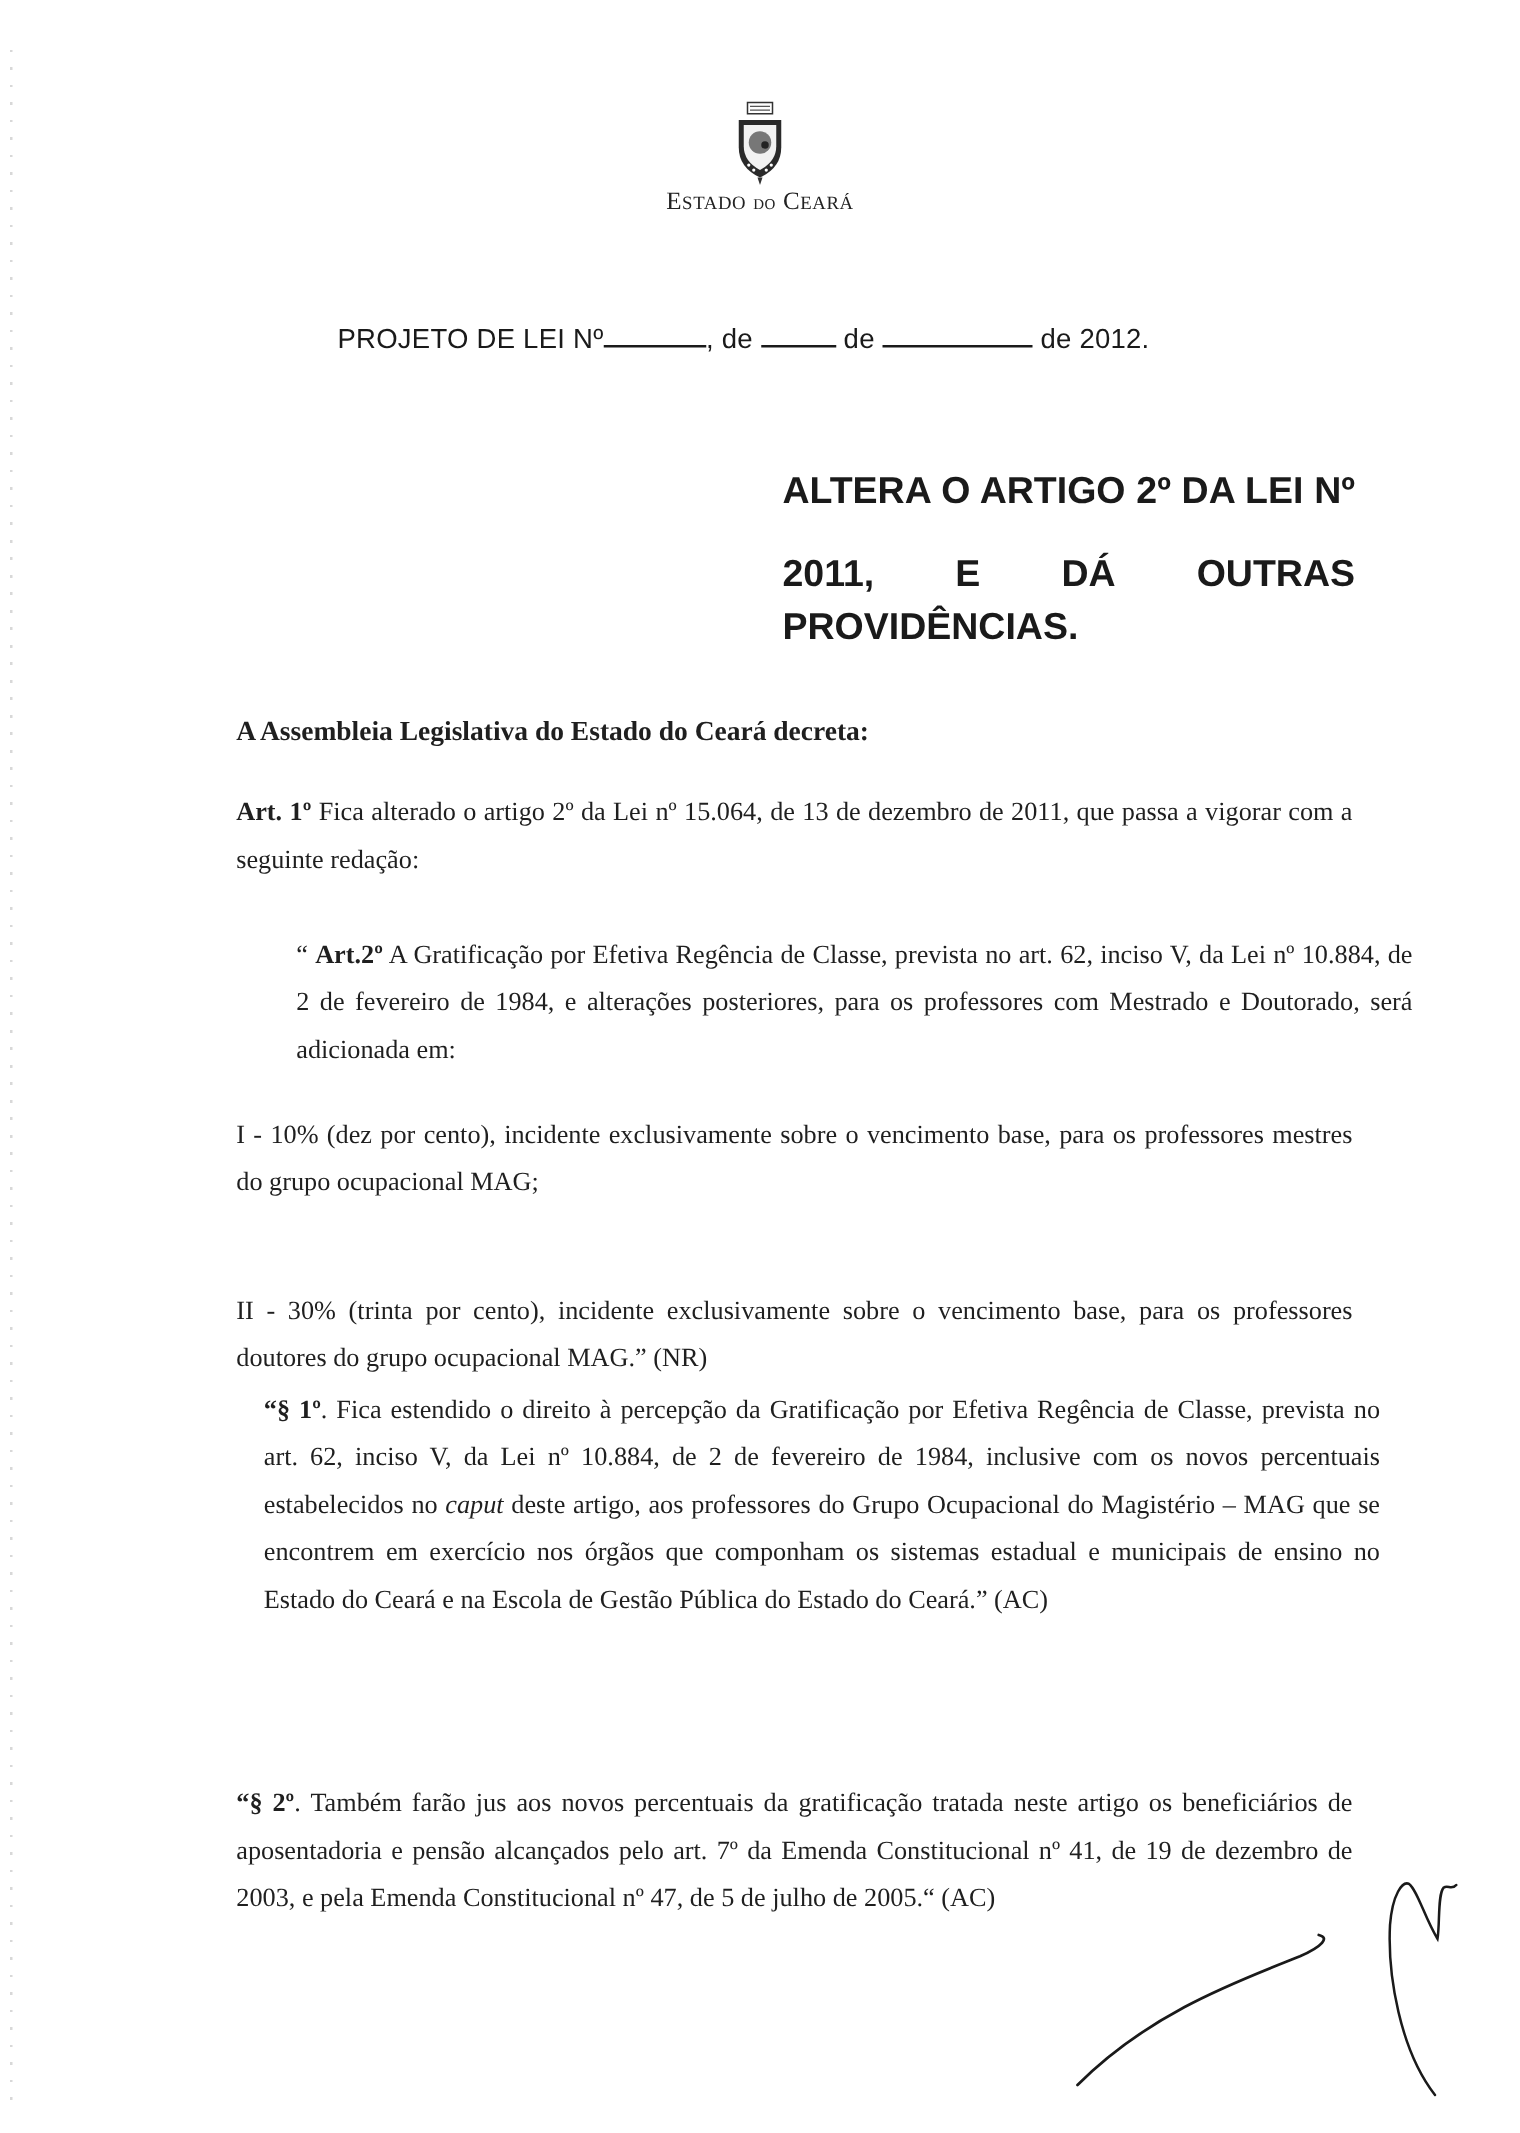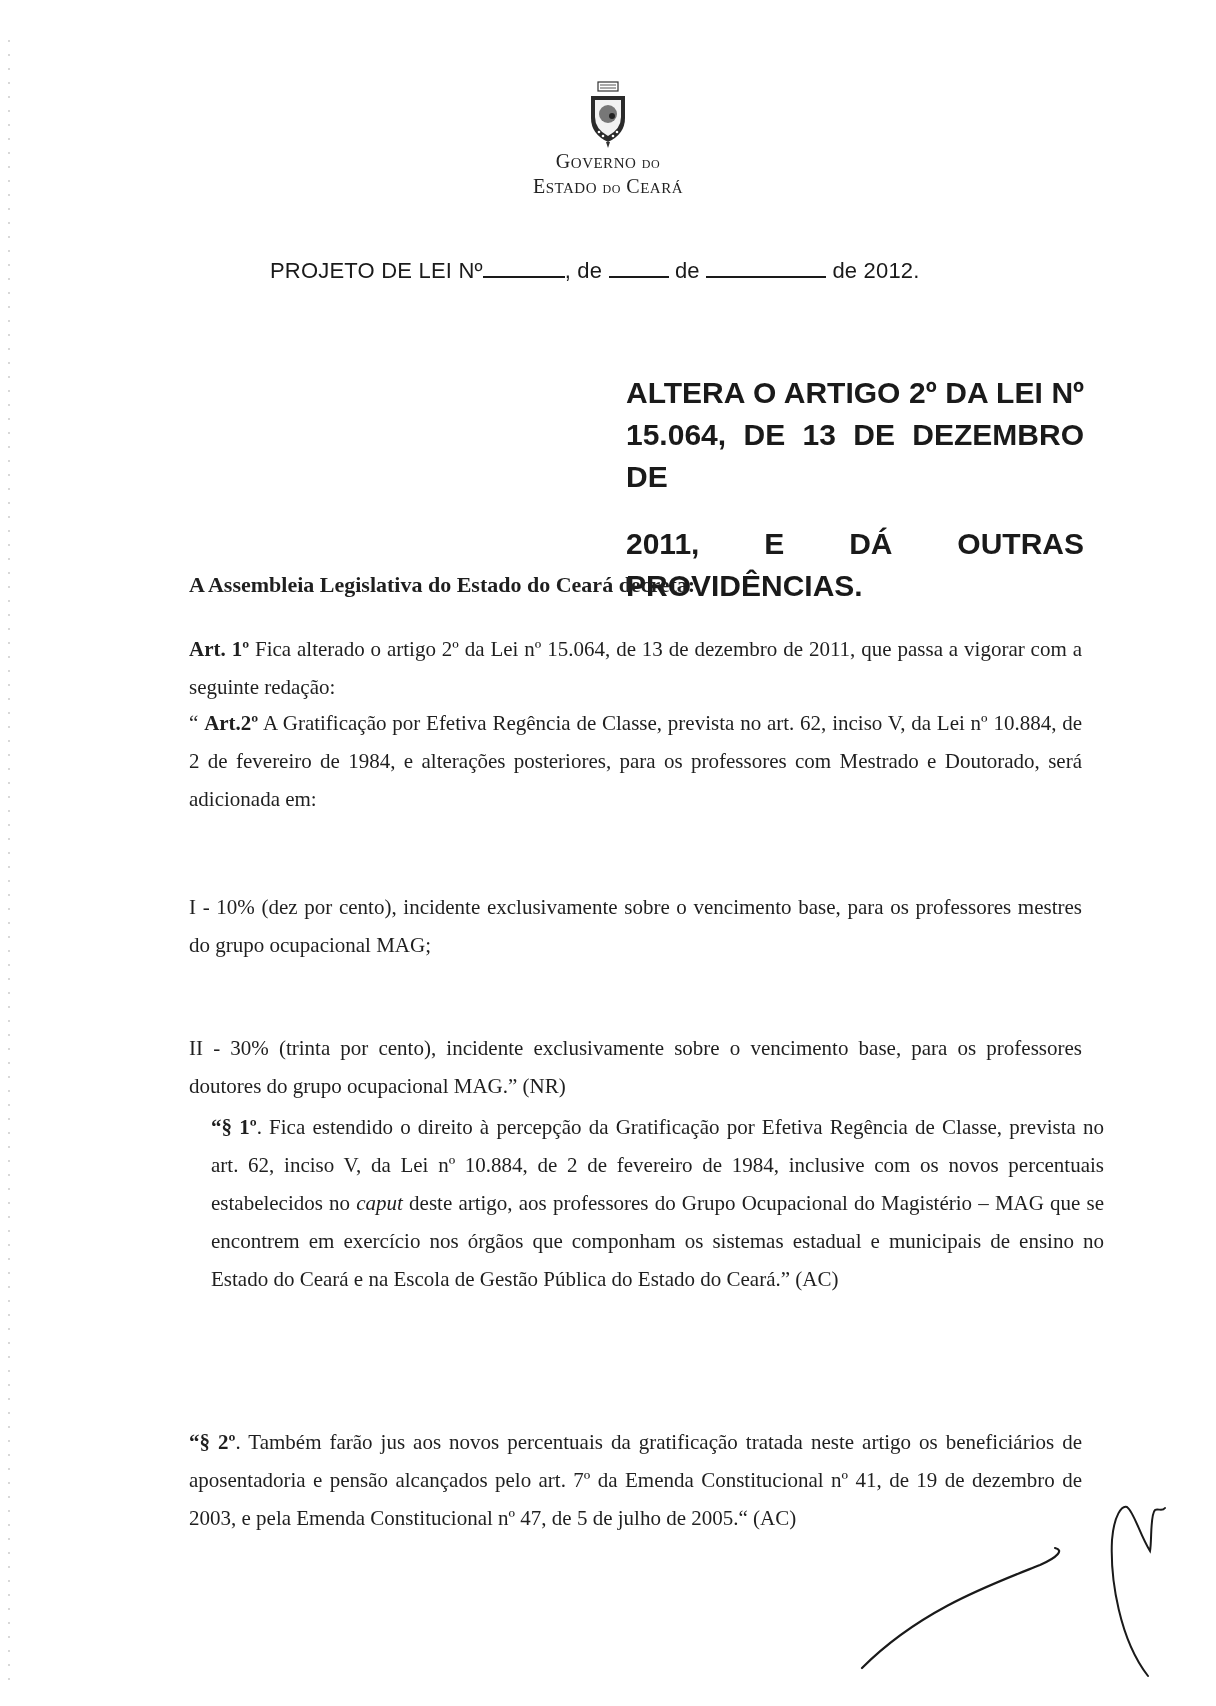--- a/index.html
+++ b/index.html
@@ -28,21 +28,21 @@
     font-size:30px; font-weight:bold; line-height:42px; text-align:justify; text-align-last:justify;
   }
   .ementa .last { text-align-last:left;margin-top:25px; }
   .block {
     position:absolute; left:189px; width:893px; font-size:21px; line-height:38px;
     text-align:justify; color:#1f1f1f;font-family:Liberation Serif, serif;
   }
   .block .last { text-align-last:left; }
   .decreta { top:566px; font-weight:bold; font-size:22px; }
   .art1 { top:630px; }
-  .art2 { top:704px; }
+  .art2 { top:744px;margin-left:48px; }
   .inc1 { top:888px; }
   .inc2 { top:999px;margin-top:30px; }
   .par1 { top:1108px;margin-left:22px; }
   .par2 { top:1423px; }
   b { font-weight:bold; }
   .sig { position:absolute; left:0; top:0; width:1216px; height:1706px; pointer-events:none; }
 </style>
 </head>
 <body>
 
@@ -56,41 +56,36 @@
     <path d="M9 20 h26 v17 q0 12 -13 19 q-13 -7 -13 -19z" fill="#f2f2f2"></path>
     <circle cx="22" cy="34" r="9" fill="#777"></circle>
     <circle cx="26" cy="36" r="3" fill="#222"></circle>
     <circle cx="13" cy="52" r="1.3" fill="#fff"></circle>
       <circle cx="17" cy="56" r="1.3" fill="#fff"></circle>
     <circle cx="27" cy="56" r="1.3" fill="#fff"></circle>
       <circle cx="31" cy="52" r="1.3" fill="#fff"></circle>
     <path d="M20 62 l2 6 l2 -6z" fill="#333"></path>
   </svg>
   <div class="gov-line">
-    <span>G</span><span class="sc">OVERNO</span>
-    <span class="sc" style="font-size:12px">DO</span>
-  </div>
-  <div class="gov-line">
     <span>E</span><span class="sc">STADO</span>
     <span class="sc" style="font-size:12px">DO</span>
     <span>C</span><span class="sc">EARÁ</span>
   </div>
 </div>
 
 <div class="title">
   <span>PROJETO DE LEI Nº</span><span class="blank" style="width:82px"></span><span>, de</span>
   <span class="blank" style="width:60px"></span>
   <span>de</span>
   <span class="blank" style="width:120px"></span>
   <span>de 2012.</span>
 </div>
 
 <div class="ementa">
   <div>ALTERA O ARTIGO 2º DA LEI Nº</div>
-  <div>15.064, DE 13 DE DEZEMBRO DE</div>
   <div class="last">2011, E DÁ OUTRAS PROVIDÊNCIAS.</div>
 </div>
 
 <div class="block decreta">A Assembleia Legislativa  do Estado do Ceará decreta:</div>
 
 <div class="block art1">
   <div class="last"><b>Art. 1º</b><span> Fica alterado o artigo 2º da Lei nº 15.064, de 13 de dezembro de 2011, que passa a vigorar com a seguinte redação:</span></div>
 </div>
 
 <div class="block art2">

